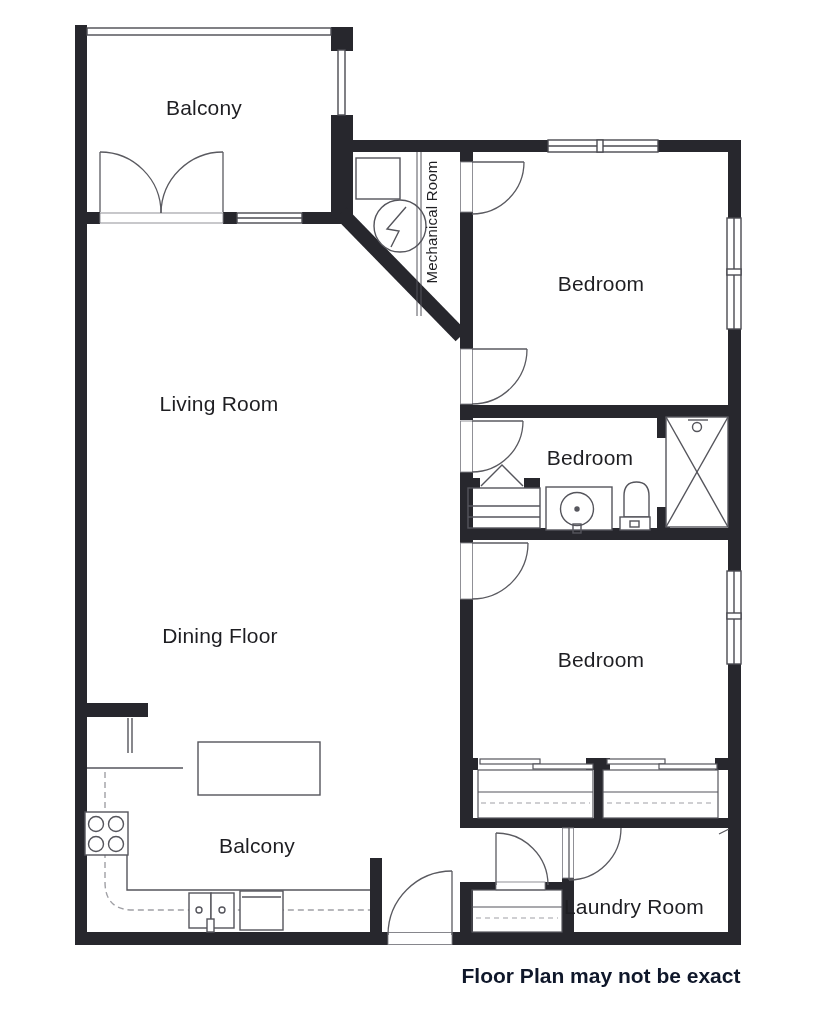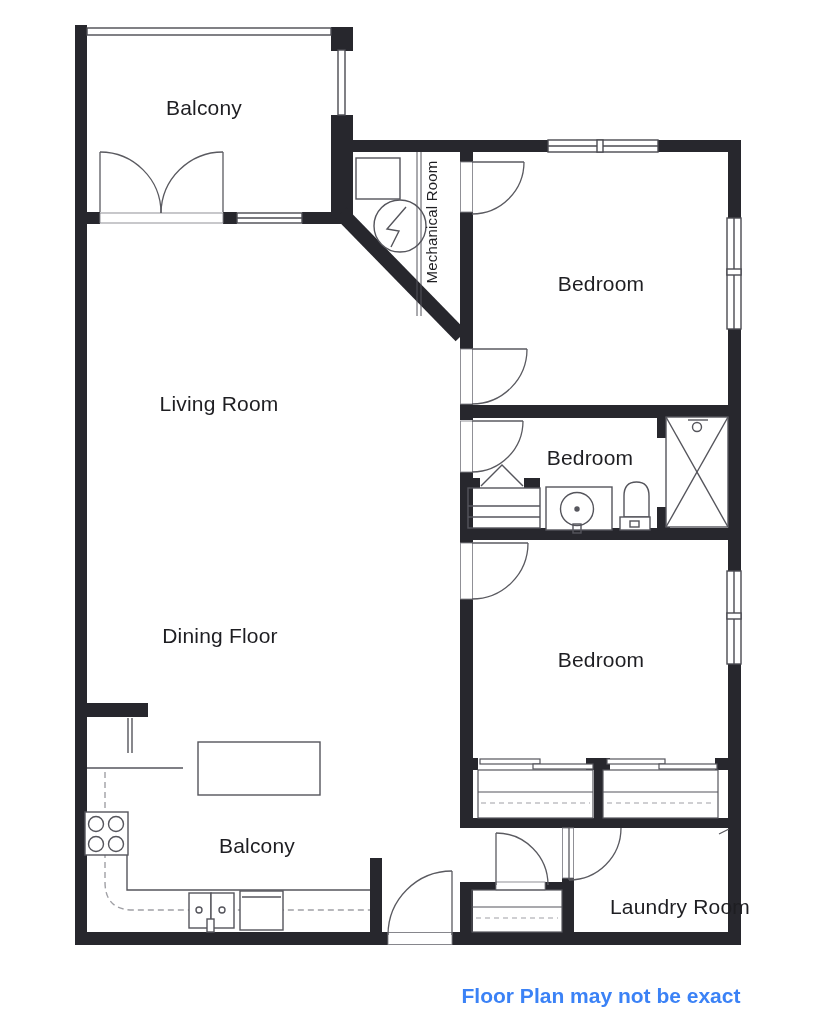--- a/index.html
+++ b/index.html
@@ -3,21 +3,21 @@
 <meta charset="utf-8">
 <style>
   html,body{margin:0;padding:0;background:#ffffff;}
   .canvas{position:relative;width:768px;height:1024px;background:#ffffff;overflow:hidden;
           font-family:"Liberation Sans", sans-serif;}
   .plan-svg{position:absolute;left:0;top:0;}
   .room-label{position:absolute;transform:translate(-50%,-50%);font-size:21px;color:#1e1e22;
               white-space:nowrap;letter-spacing:.2px;}
   .room-label.rotated{transform:translate(-50%,-50%) rotate(-90deg);font-size:15px;}
   .disclaimer{position:absolute;transform:translate(-50%,-50%);font-size:21px;font-weight:bold;
-              color:#3b82f6;white-space:nowrap;margin-top:20px;}
+              color:#0f172a;white-space:nowrap;}
 </style>
 </head>
 <body>
 
 <div class="canvas">
 
   <svg class="plan-svg" width="819" height="1024" viewBox="0 0 819 1024">
 
     <g fill="#27272d">
       <rect x="75" y="25" width="12" height="920"></rect>
@@ -224,16 +224,16 @@
   </svg>
 
   <div class="room-label" style="left:204px;top:108px">Balcony</div>
   <div class="room-label" style="left:219px;top:404px">Living Room</div>
   <div class="room-label" style="left:220px;top:636px">Dining Floor</div>
   <div class="room-label" style="left:257px;top:846px">Balcony</div>
   <div class="room-label rotated" style="left:431px;top:222px">Mechanical Room</div>
   <div class="room-label" style="left:601px;top:284px">Bedroom</div>
   <div class="room-label" style="left:590px;top:458px">Bedroom</div>
   <div class="room-label" style="left:601px;top:660px">Bedroom</div>
-  <div class="room-label" style="left:680px;top:907px">Laundry Room</div>
+  <div class="room-label" style="left:634px;top:907px">Laundry Room</div>
 
   <div class="disclaimer" style="left:601px;top:976px">Floor Plan may not be exact</div>
 </div>
 
 </body></html>

